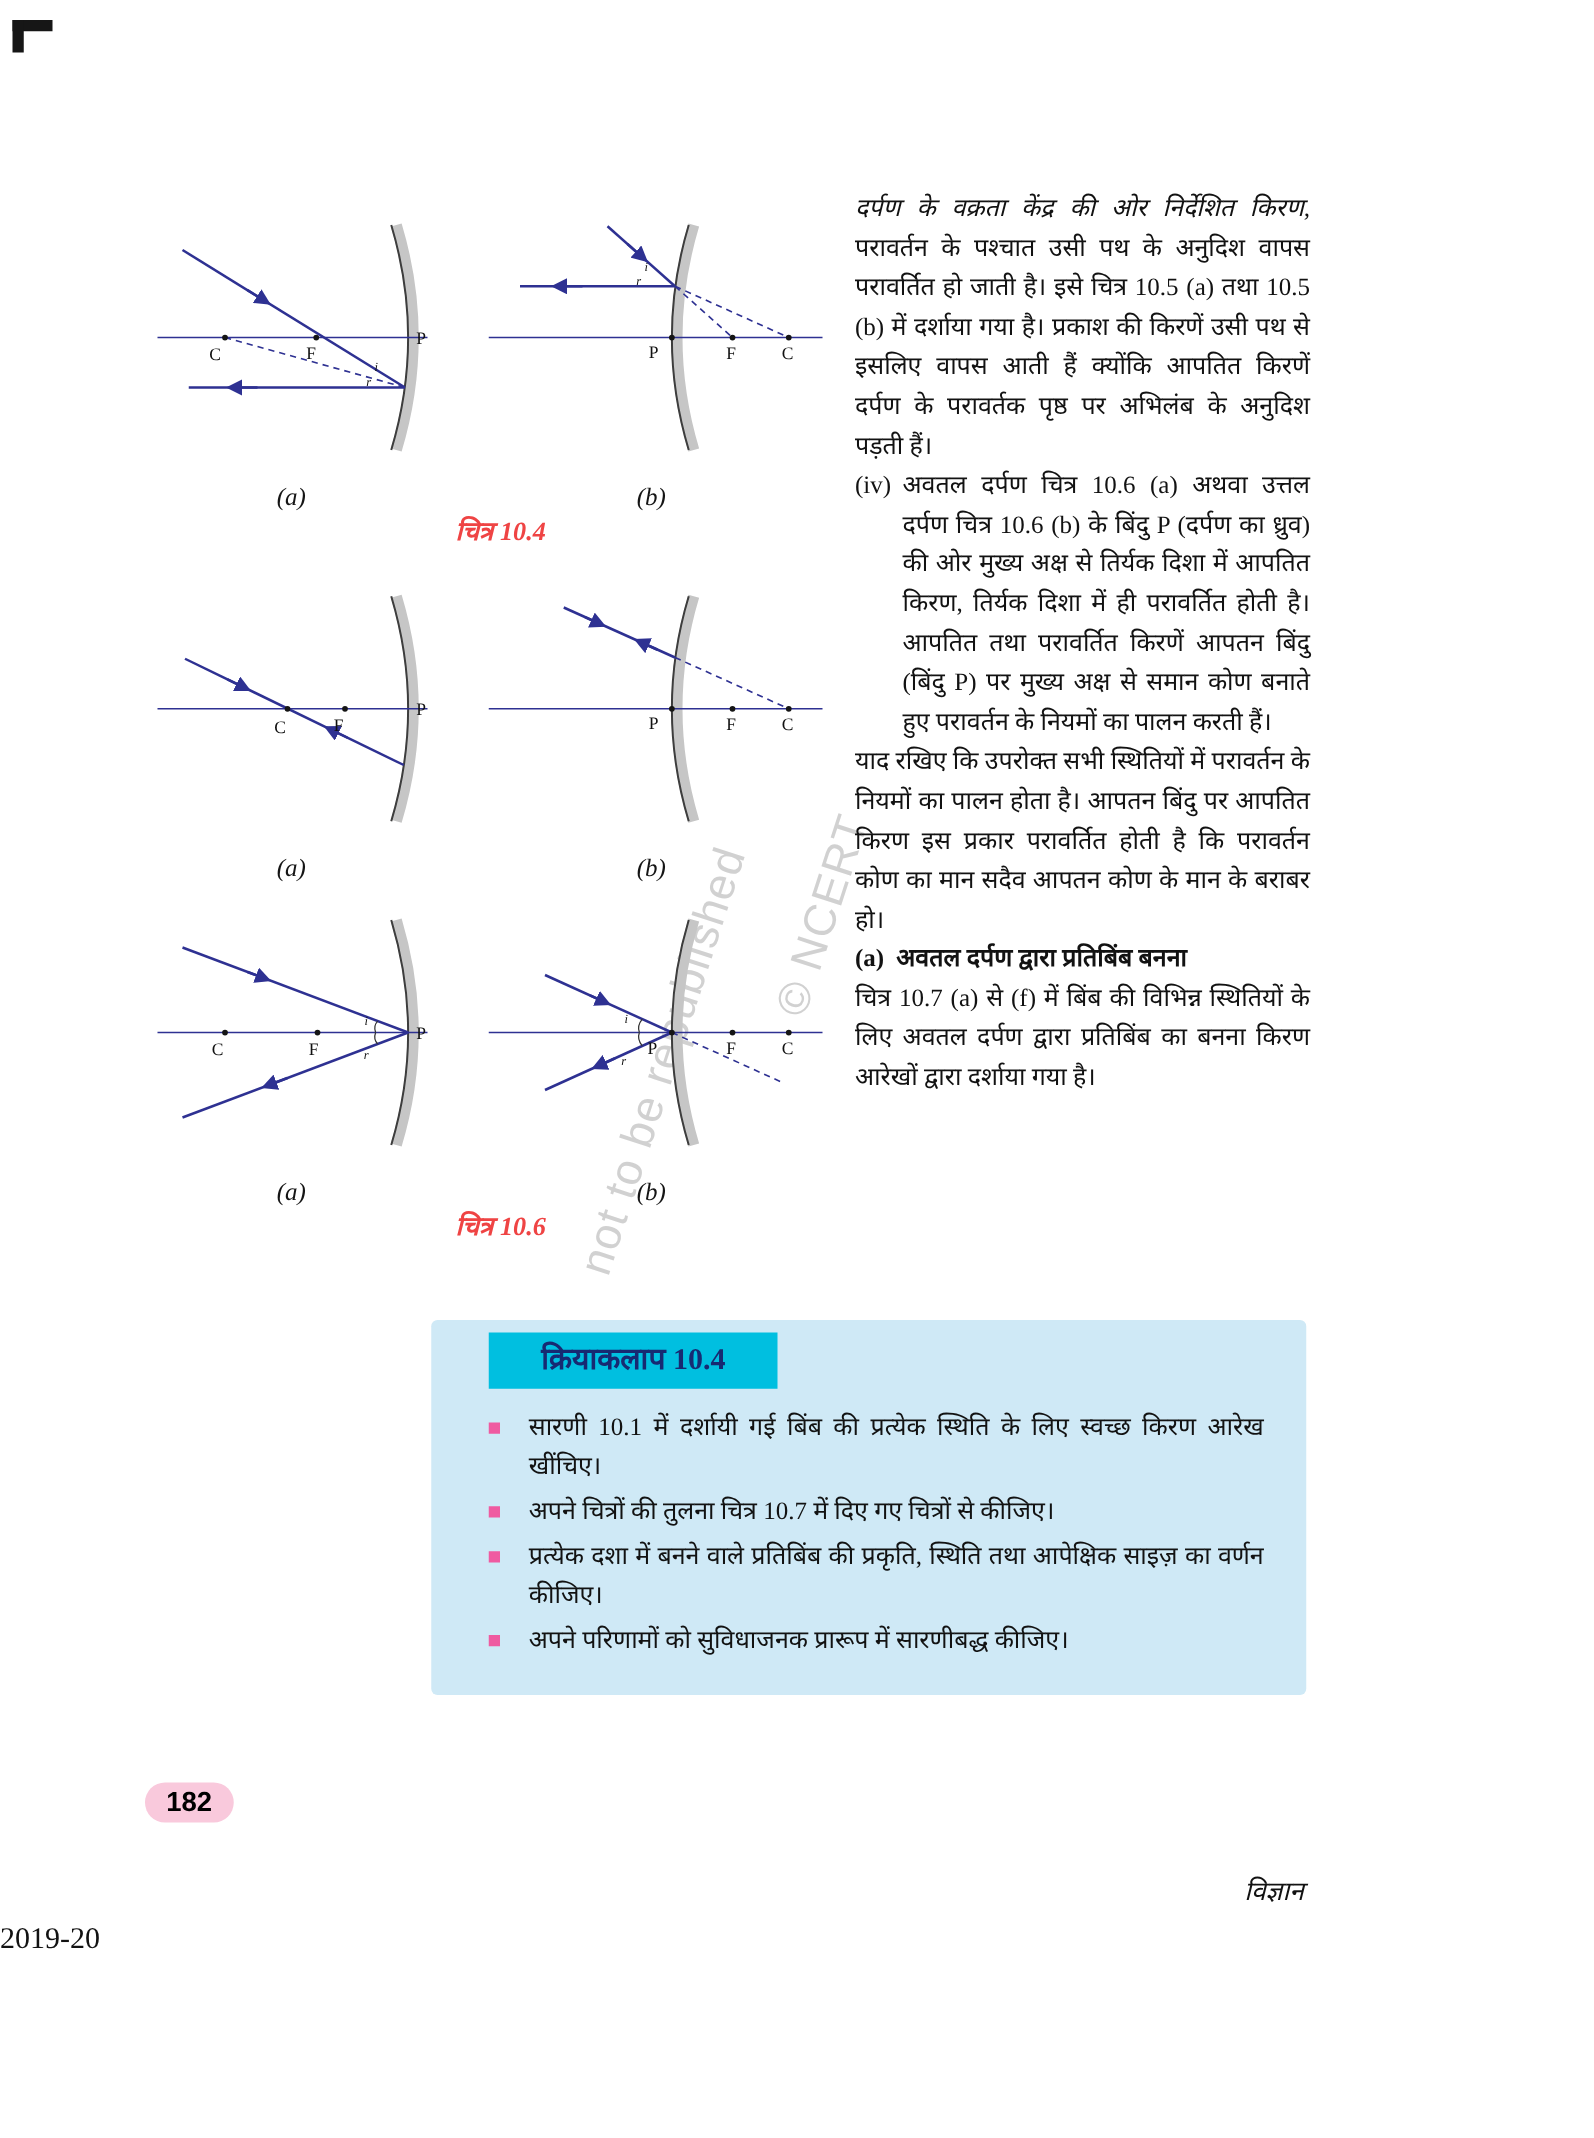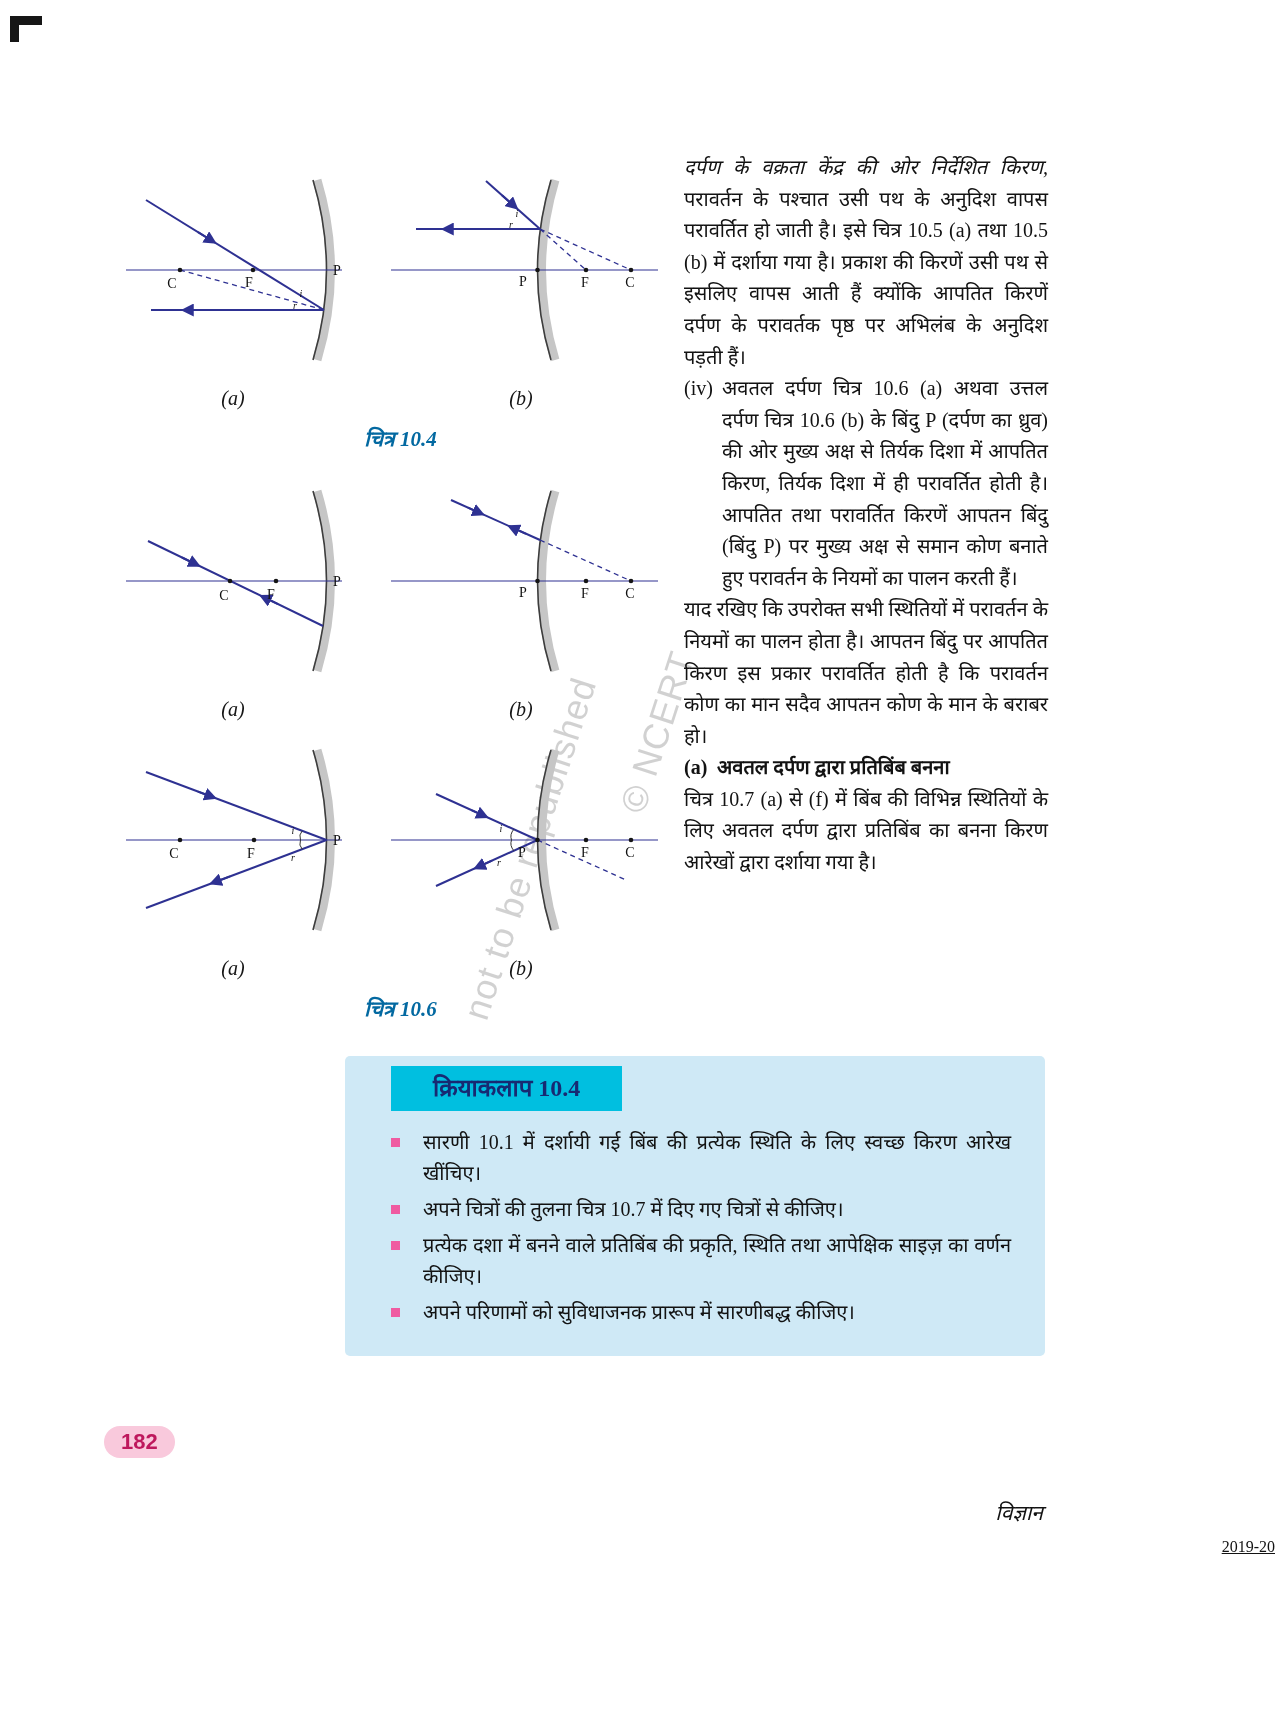--- a/index.html
+++ b/index.html
@@ -12,21 +12,21 @@
   .corner-mark { position:absolute; left:10px; top:16px; width:32px; height:26px;
     border-left:9px solid #161616; border-top:9px solid #161616; }
 
   
   .figures-col { position:absolute; left:118px; top:150px; width:565px; }
   .fig-pair { display:flex; align-items:flex-start; gap:28px; }
   .fig-pair figure { margin:0; text-align:center; }
   .fig-pair svg { display:block; }
   figcaption { font-style:italic; font-size:20px; line-height:22px; margin-top:2px; color:#151515; }
   .fig-caption { text-align:center; font-weight:bold; font-style:italic; font-size:21px;
-    line-height:28px; margin-top:16px; margin-bottom:8px; color:#0369a1; }
+    line-height:28px; margin-top:2px; margin-bottom:8px; color:#ef4444; }
   svg text { font-family:"Liberation Serif","DejaVu Serif",serif; fill:#111; }
   .pt-label { font-size:14px; }
   .ang-label { font-size:10px; font-style:italic; }
 
   
   .text-col { position:absolute; left:684px; top:152px; width:364px;
     font-size:20px; line-height:1.58; text-align:justify; }
   .text-col p { margin:0; }
   .hang { display:flex; margin:0; }
   .hang .marker { flex:0 0 38px; }
@@ -40,25 +40,25 @@
   .activity { position:absolute; left:345px; top:1056px; width:700px; min-height:300px;
     background:#cfe9f6; border-radius:5px; padding:10px 34px 20px 46px; }
   .activity-title { display:inline-block; background:#00bfe0; color:#172a72;
     font-weight:bold; font-size:24px; line-height:1.2; padding:8px 42px; margin-bottom:16px; }
   .activity-list { list-style:none; margin:0; padding:0; }
   .activity-list li { display:flex; gap:23px; font-size:20px; line-height:1.55;
     margin-bottom:5px; text-align:justify; }
   .activity-list .bullet { flex:0 0 9px; width:9px; height:9px; background:#ef5ba1; margin-top:11px; }
 
   
-  .page-num { position:absolute; left:104px; top:1426px; background:#f9c9dc; color:#be185d;
+  .page-num { position:absolute; left:116px; top:1426px; background:#f9c9dc; color:#000000;
     border-radius:16px; padding:3px 17px; font-family:"Liberation Sans",sans-serif;
     font-weight:bold; font-size:22px; }
   .footer-right { position:absolute; right:232px; top:1498px; font-size:21px;font-style:italic; }
-  .footer-center { position:absolute; left:0; right:0; top:1538px; text-align:right; font-size:16px;text-decoration:underline; }
+  .footer-center { position:absolute; left:0; right:0; top:1538px; text-align:left; font-size:24px; }
 
   
   .wm { position:absolute; transform-origin:0 0; transform:rotate(-72deg);
     color:rgba(135,135,135,0.38); font-family:"Liberation Sans",sans-serif;
     white-space:nowrap; letter-spacing:1px; }
   .wm1 { left:455px; top:1012px; font-size:36px; }
   .wm2 { left:612px; top:805px; font-size:36px; }
 </style>
 </head>
 <body>

